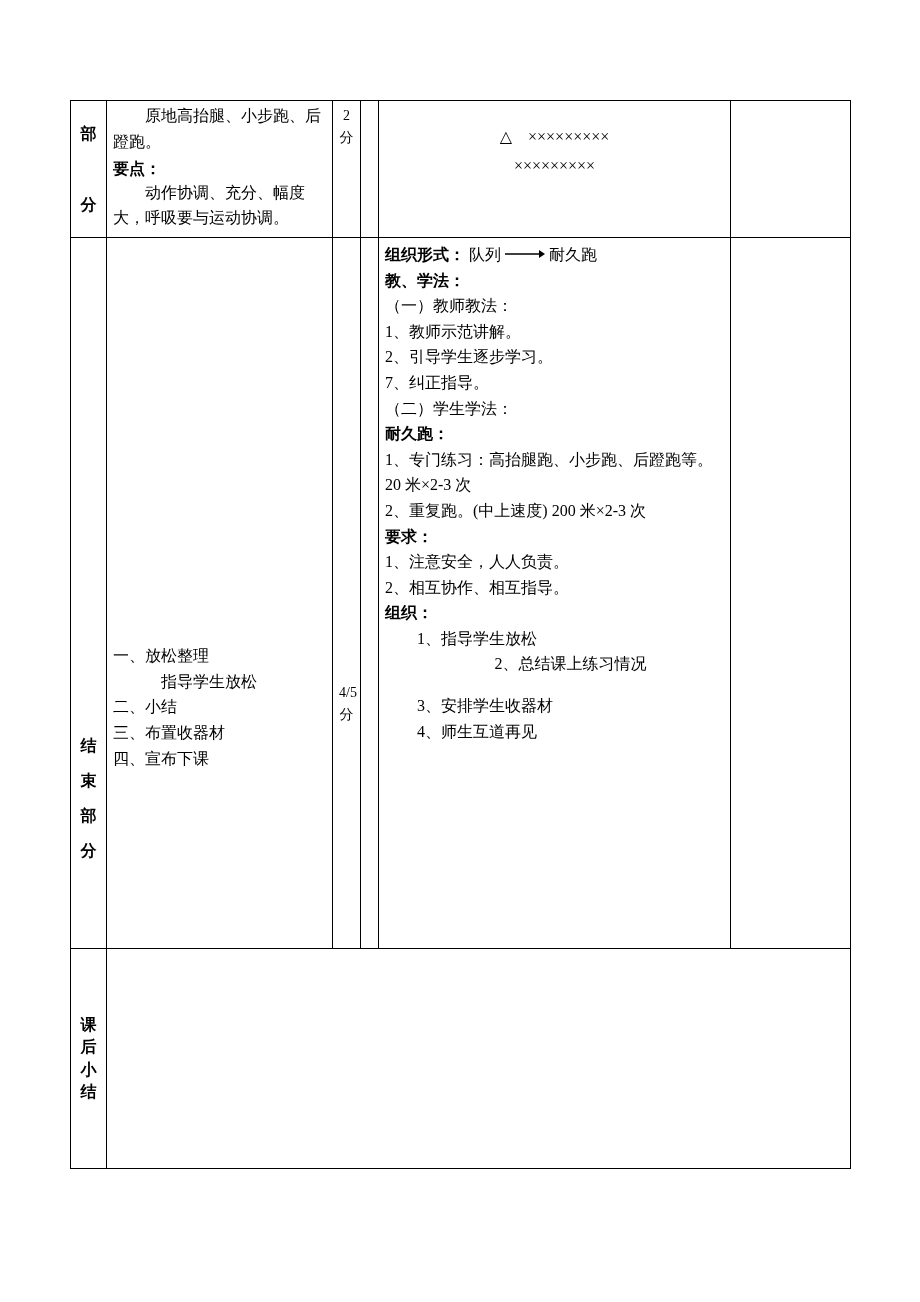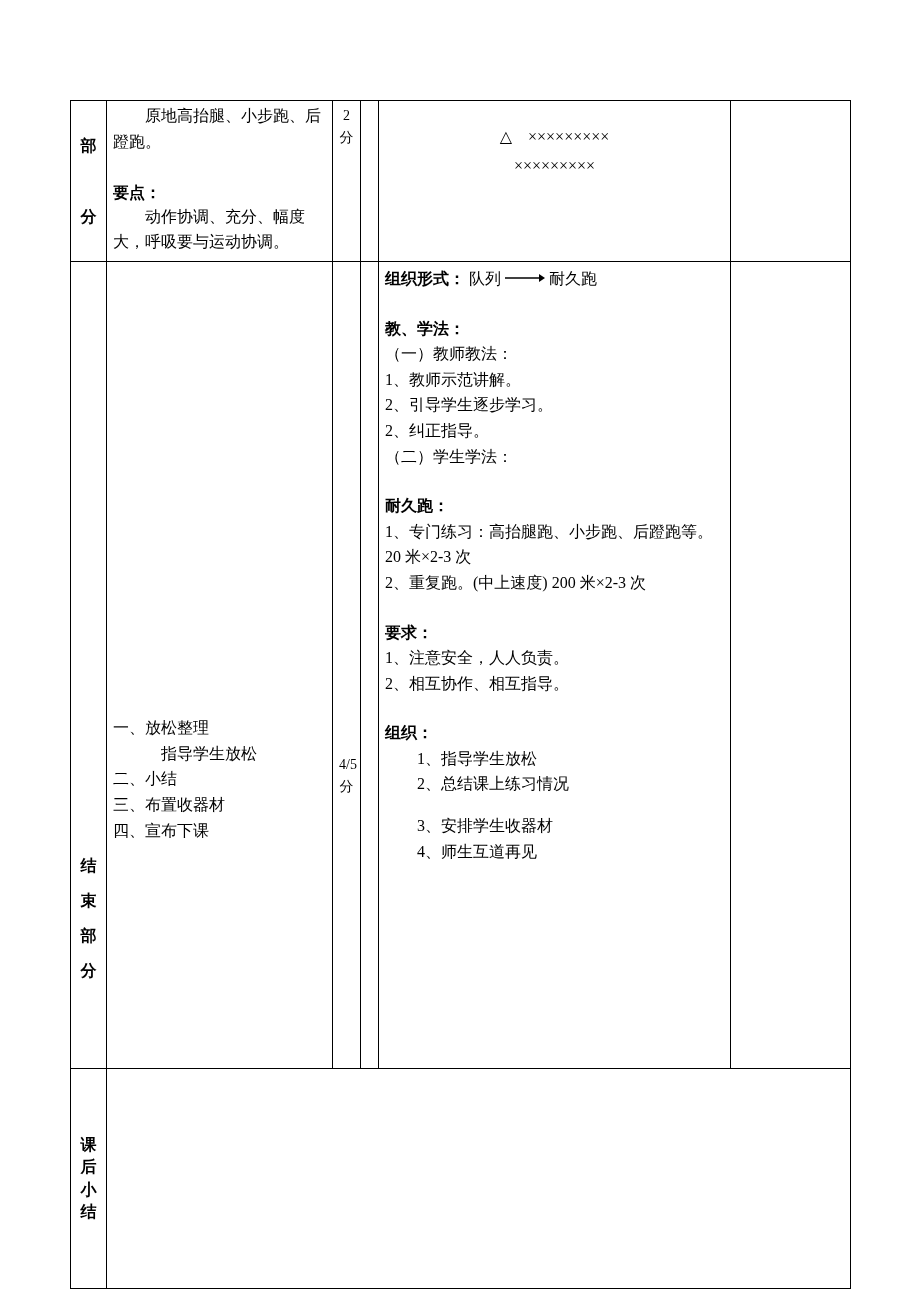--- a/index.html
+++ b/index.html
@@ -26,21 +26,21 @@
       text-align: center;
       vertical-align: middle;
       font-weight: bold;
       line-height: 2.2;
     }
     .col-content { width: 226px; }
     .col-time { width: 28px; text-align: center; font-size: 14px; }
     .col-sep { width: 18px; }
     .col-method { width: 352px; }
     .col-last { width: 120px; }
-    .bold { font-weight: bold; margin-top: 24px; }
+    .bold { font-weight: bold; }
     .indent { text-indent: 2em; font-family: Liberation Mono, monospace; }
     .center-block { text-align: center; padding-top: 18px; line-height: 1.8; }
     .arrow-wrap { display: inline-flex; align-items: center; gap: 2px; }
     .vchar { display: block; }
     .tall-row { height: 220px; }
   </style>
 </head>
 <body>
 
 <table>
@@ -104,31 +104,31 @@
             <line x1="0" y1="6" x2="34" y2="6" stroke="#000" stroke-width="1.5"></line>
             <polygon points="34,2 40,6 34,10" fill="#000"></polygon>
           </svg>
         </span>
         <span>耐久跑</span>
       </div>
       <div class="bold">教、学法：</div>
       <div>（一）教师教法：</div>
       <div>1、教师示范讲解。</div>
       <div>2、引导学生逐步学习。</div>
-      <div>2、纠正指导。</div>
+      <div>7、纠正指导。</div>
       <div>（二）学生学法：</div>
       <div class="bold">耐久跑：</div>
       <div>1、专门练习：高抬腿跑、小步跑、后蹬跑等。20 米×2-3 次</div>
       <div>2、重复跑。(中上速度) 200 米×2-3 次</div>
       <div class="bold">要求：</div>
       <div>1、注意安全，人人负责。</div>
       <div>2、相互协作、相互指导。</div>
       <div class="bold">组织：</div>
       <div style="padding-left: 2em;">1、指导学生放松</div>
-      <div style="padding-left: 2em;">2、总结课上练习情况</div>
+      <div style="padding-left: 2em; text-align: center;">2、总结课上练习情况</div>
       <div style="padding-left: 2em; margin-top: 16px;">3、安排学生收器材</div>
       <div style="padding-left: 2em;">4、师生互道再见</div>
       <div style="height: 200px;"></div>
     </td>
   </tr>
 
   <tr>
     <td class="col-sep"></td>
     <td class="col-last"></td>
   </tr>

